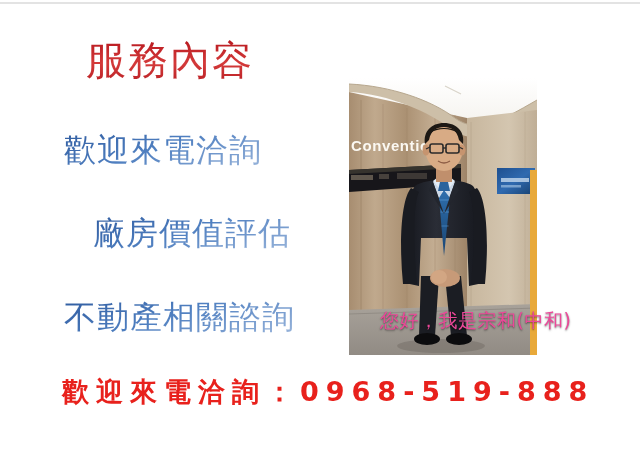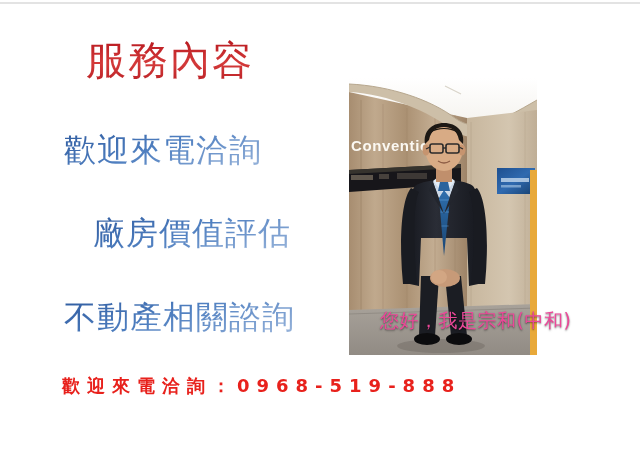--- a/index.html
+++ b/index.html
@@ -59,21 +59,21 @@
   }
   .bullet-1 { top: 129px; }
   .bullet-2 { top: 212px; margin-left: 29px; }
   .bullet-3 { top: 296px; text-align: center; }
 
   
   .cta {
     position: absolute;
     left: 62px;
     top: 374px;
-    font-size: 18px;
+    font-size: 27px;
     font-weight: bold;
     letter-spacing: 7px;
     color: #e8211c;
     white-space: nowrap;
   }
 
   
   .photo {
     position: absolute;
     left: 349px;

